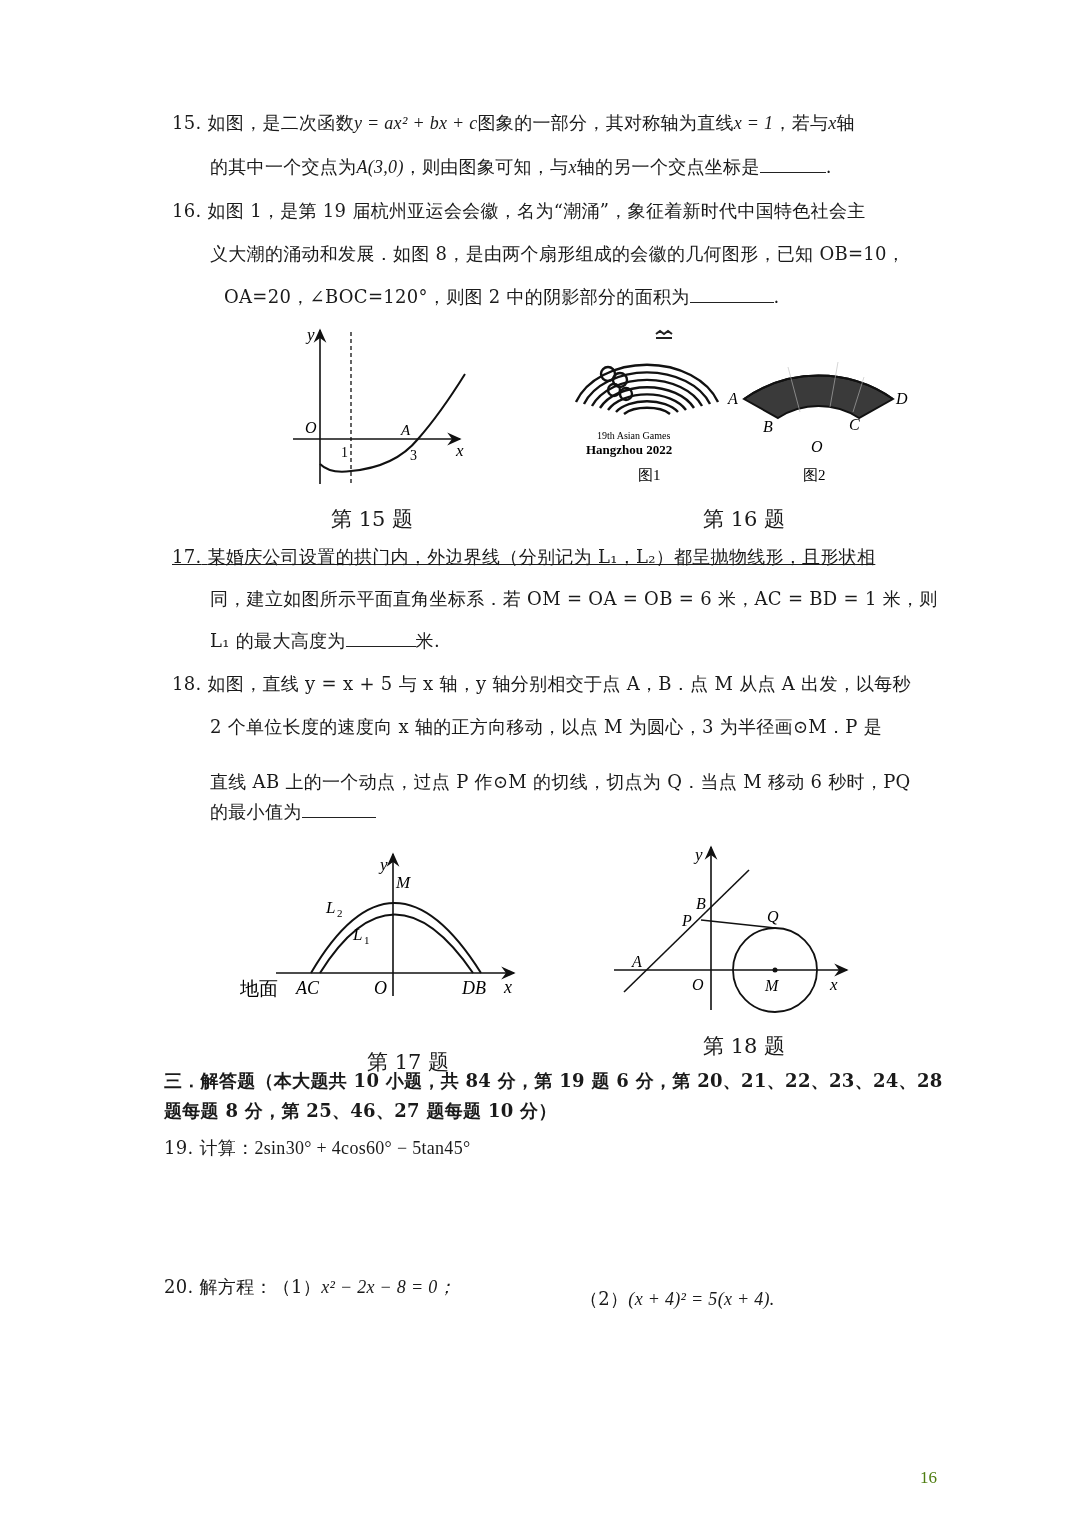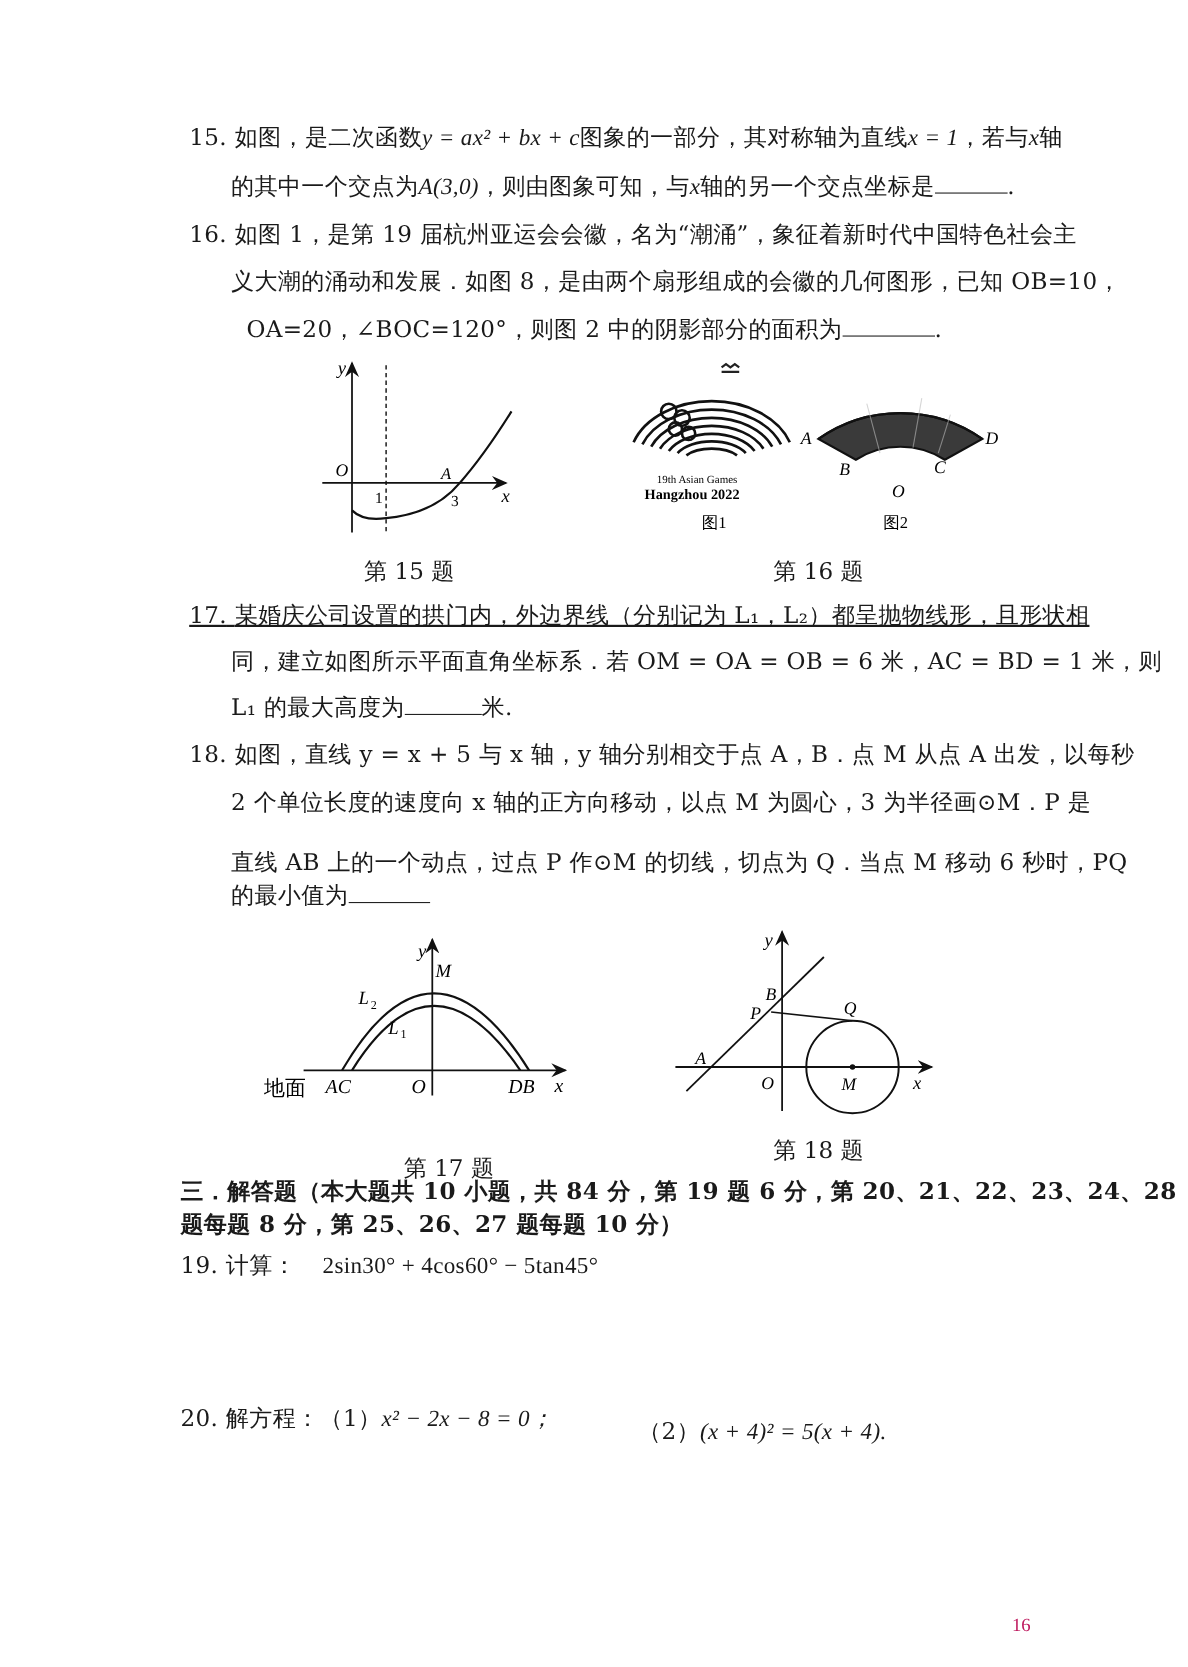--- a/index.html
+++ b/index.html
@@ -1,25 +1,25 @@
 <!DOCTYPE html>
 <html><head>
 <meta charset="utf-8">
 <style>
   html, body { margin:0; padding:0; background:#ffffff; }
   body { width:1080px; height:1515px; position:relative; overflow:hidden;
          font-family:"DejaVu Serif", "Liberation Serif", serif; color:#1a1a1a; }
-  .line { position:absolute; left:0; font-size:21px; white-space:nowrap; letter-spacing:0.3px; }
+  .line { position:absolute; left:0; font-size:18px; white-space:nowrap; letter-spacing:0.3px; }
   .it { font-style:italic; font-family:"Liberation Serif", serif; }
   .blank { display:inline-block; border-bottom:1.5px solid #222; vertical-align:baseline; height:1px; }
   .bold { font-weight:bold; }
   .fig { position:absolute; }
   .caption { position:absolute; font-size:21px; font-family:"DejaVu Serif", serif; }
   svg text { font-family:"Liberation Serif", serif; }
-  .pagenum { position:absolute; left:920px; top:1468px; font-size:17px; font-family:"Liberation Serif", serif; color:#be185d;text-align:center; }
+  .pagenum { position:absolute; left:920px; top:1468px; font-size:17px; font-family:"Liberation Serif", serif; color:#4d7c0f;text-align:center; }
 </style>
 </head>
 <body>
 
 <div class="line" style="top:111px; left:172px;">
   <span>15.</span>
   <span>如图，是二次函数</span><span class="it">y = ax² + bx + c</span><span>图象的一部分，其对称轴为直线</span><span class="it">x = 1</span><span>，若与</span><span class="it">x</span><span>轴</span>
 </div>
 <div class="line" style="top:155px; left:210px;">
   <span>的其中一个交点为</span><span class="it">A(3,0)</span><span>，则由图象可知，与</span><span class="it">x</span><span>轴的另一个交点坐标是</span><span class="blank" style="width:66px;"></span><span>.</span>
@@ -163,26 +163,26 @@
   <text x="80" y="148" font-size="16" font-style="italic">O</text>
   <text x="153" y="149" font-size="16" font-style="italic">M</text>
   <text x="218" y="148" font-size="17" font-style="italic">x</text>
 </svg>
 <div class="caption" style="left:703px; top:1032px;">第 18 题</div>
 
 <div class="line bold" style="top:1069px; left:164px;">
   <span>三．解答题（本大题共 10 小题，共 84 分，第 19 题 6 分，第 20、21、22、23、24、28</span>
 </div>
 <div class="line bold" style="top:1099px; left:164px;">
-  <span>题每题 8 分，第 25、26、27 题每题 10 分）</span>
+  <span>题每题 8 分，第 25、46、27 题每题 10 分）</span>
 </div>
 
 <div class="line" style="top:1136px; left:164px;">
   <span>19.</span>
-  <span>计算：</span><span style="font-family:'Liberation Serif', serif;margin-left:24px;">2sin30° + 4cos60° − 5tan45°</span>
+  <span>计算：</span><span style="font-family:'Liberation Serif', serif;">2sin30° + 4cos60° − 5tan45°</span>
 </div>
 
 <div class="line" style="top:1275px; left:164px;">
   <span>20.</span>
   <span>解方程：</span><span>（1）</span><span class="it">x² − 2x − 8 = 0；</span>
 </div>
 <div class="line" style="top:1275px; left:580px;margin-top:12px;">
   <span>（2）</span><span class="it">(x + 4)² = 5(x + 4).</span>
 </div>
 

